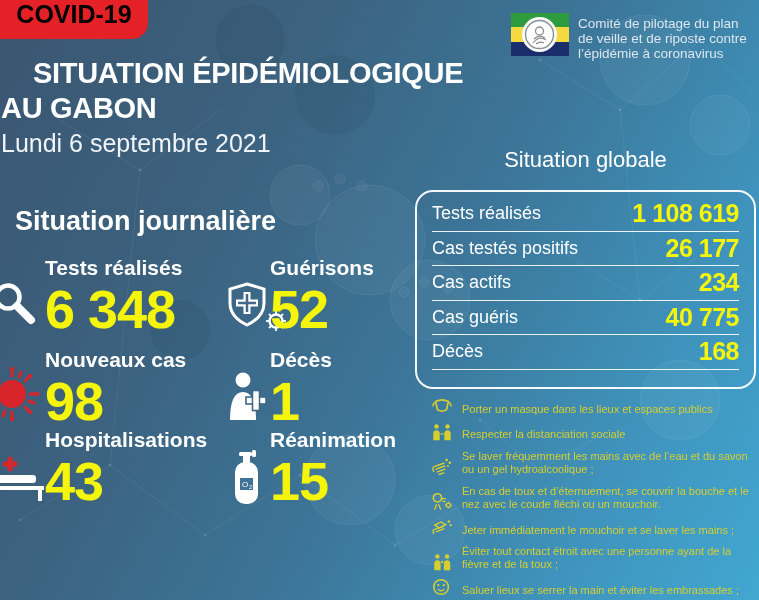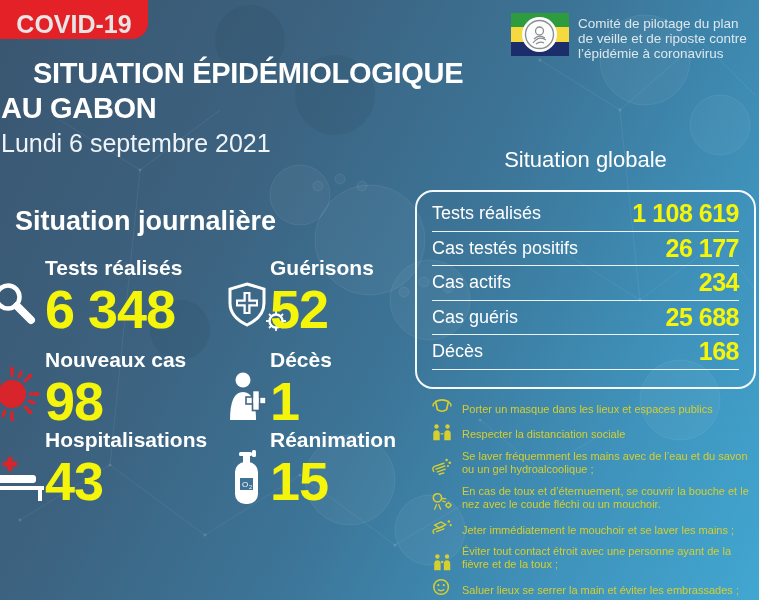--- a/index.html
+++ b/index.html
@@ -16,22 +16,22 @@
   }
   .canvas{
     position:relative;width:759px;height:600px;overflow:hidden;
     background:linear-gradient(118deg,#3a5670 0%,#3c627f 30%,#3c7598 55%,#3f93bc 80%,#41a7d1 100%);
   }
   .deco{position:absolute;inset:0;pointer-events:none;}
   
   .badge{
     position:absolute;left:0;top:0;width:148px;height:39px;
     background:var(--red);border-radius:0 0 16px 0;
-    display:flex;align-items:flex-end;justify-content:center;
-    color:#e5e5e5;font-weight:bold;font-size:25px;letter-spacing:0px;
+    display:flex;align-items:flex-start;justify-content:center;
+    color:#000000;font-weight:bold;font-size:25px;letter-spacing:0px;
   }
   
   .logo-row{position:absolute;left:511px;top:13px;display:flex;gap:9px;}
   .flag{width:58px;height:43px;position:relative;flex-shrink:0;}
   .flag .stripe{width:100%;height:14.33px;}
   .flag .emblem{
     position:absolute;left:11px;top:4px;width:35px;height:35px;border-radius:50%;
     background:#fdfdfd;display:flex;align-items:center;justify-content:center;
   }
   .committee{color:#dce7ef;font-size:13.5px;line-height:1.12;padding-top:3px;}
@@ -253,21 +253,21 @@
     <div class="grow">
       <span class="gl">Cas testés positifs</span>
       <span class="gv">26 177</span>
     </div>
     <div class="grow">
       <span class="gl">Cas actifs</span>
       <span class="gv">234</span>
     </div>
     <div class="grow">
       <span class="gl">Cas guéris</span>
-      <span class="gv">25 688</span>
+      <span class="gv">40 775</span>
     </div>
     <div class="grow">
       <span class="gl">Décès</span>
       <span class="gv">168</span>
     </div>
   </div>
 
   <div class="recs">
 
     <div class="rec">

